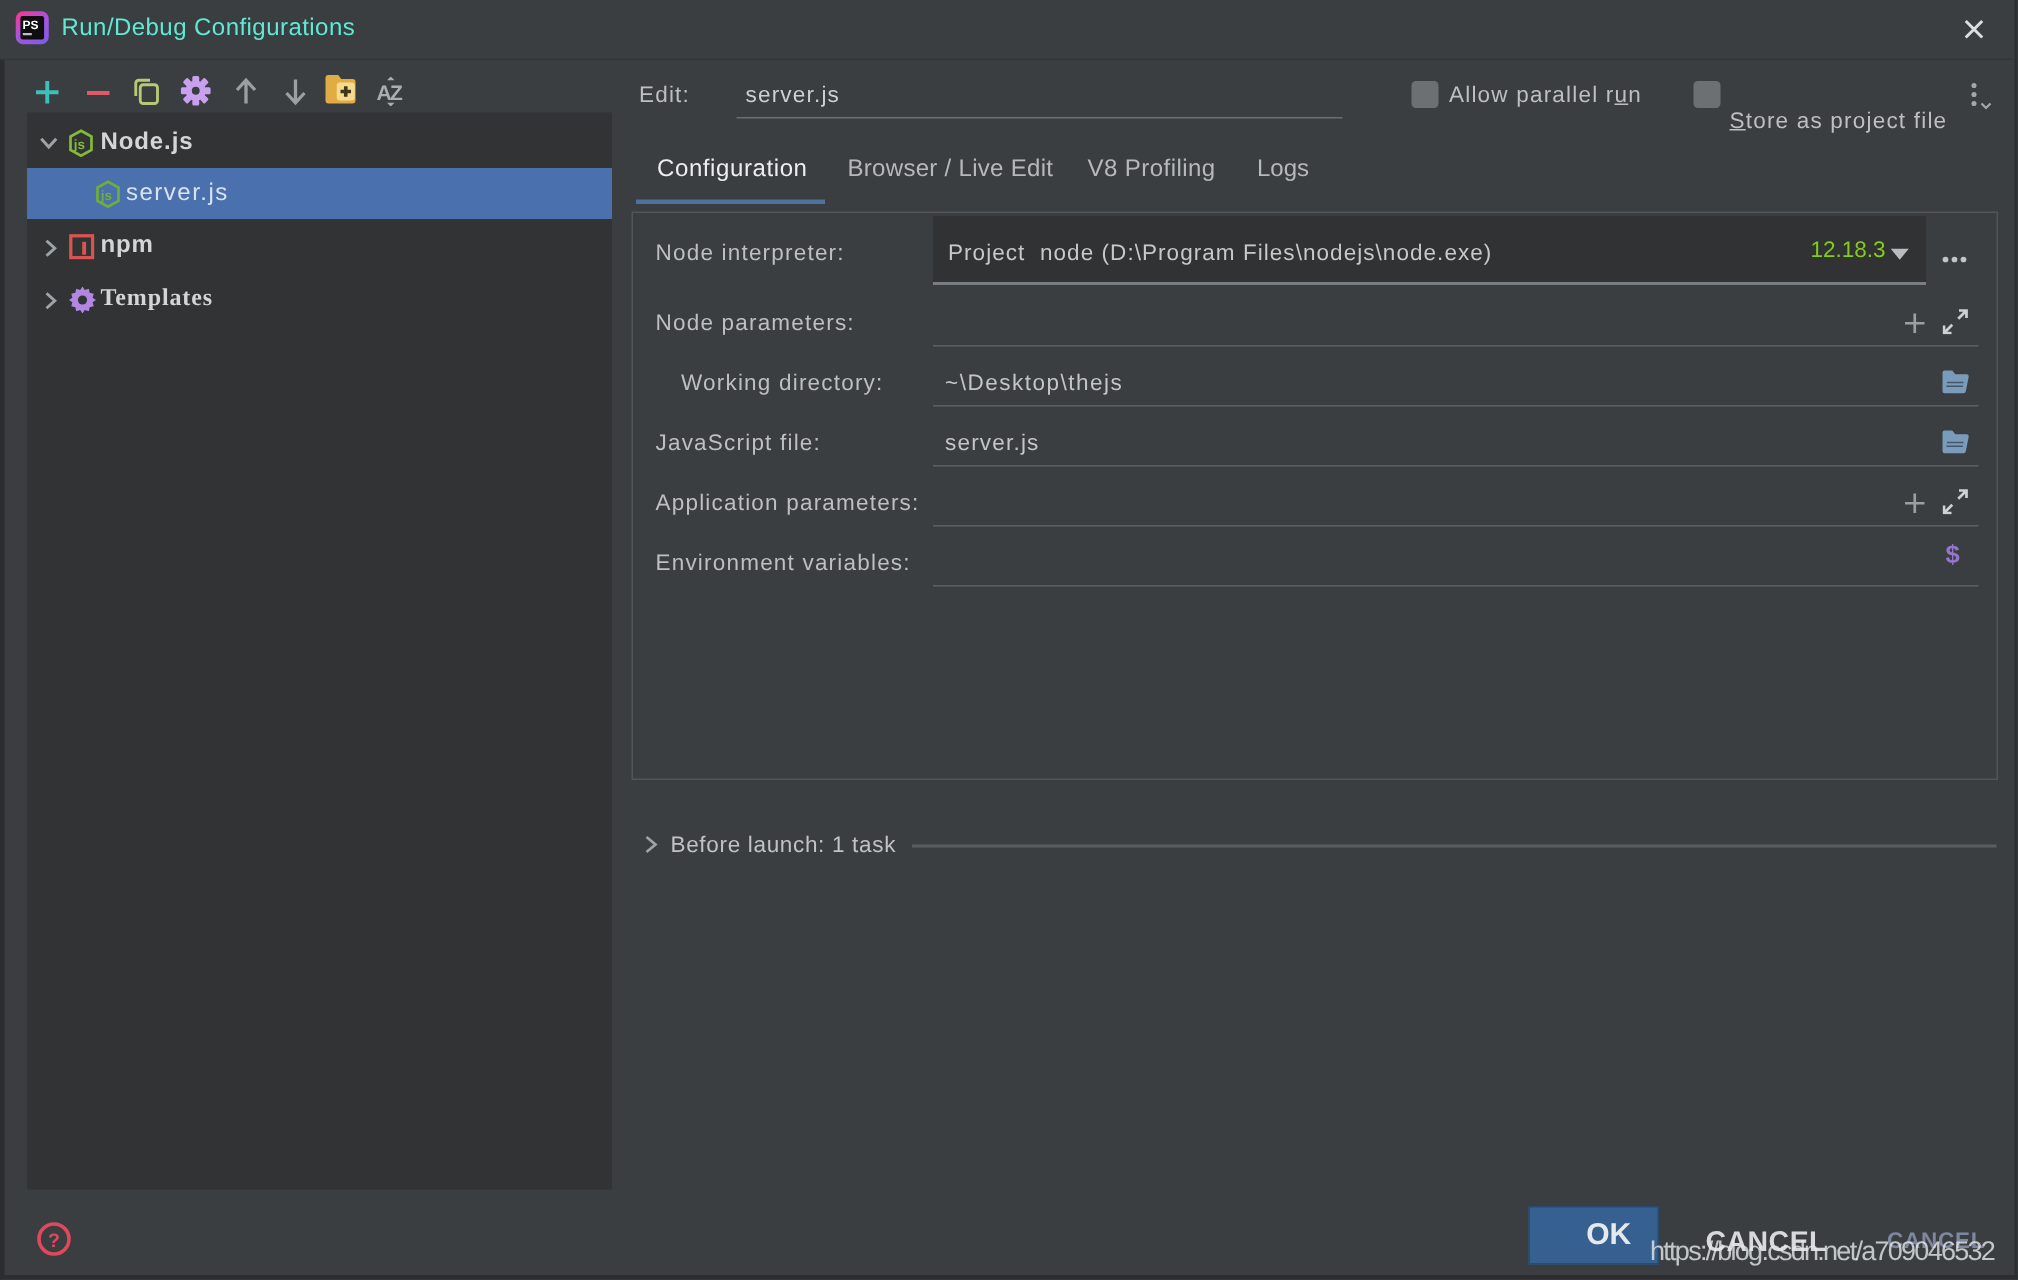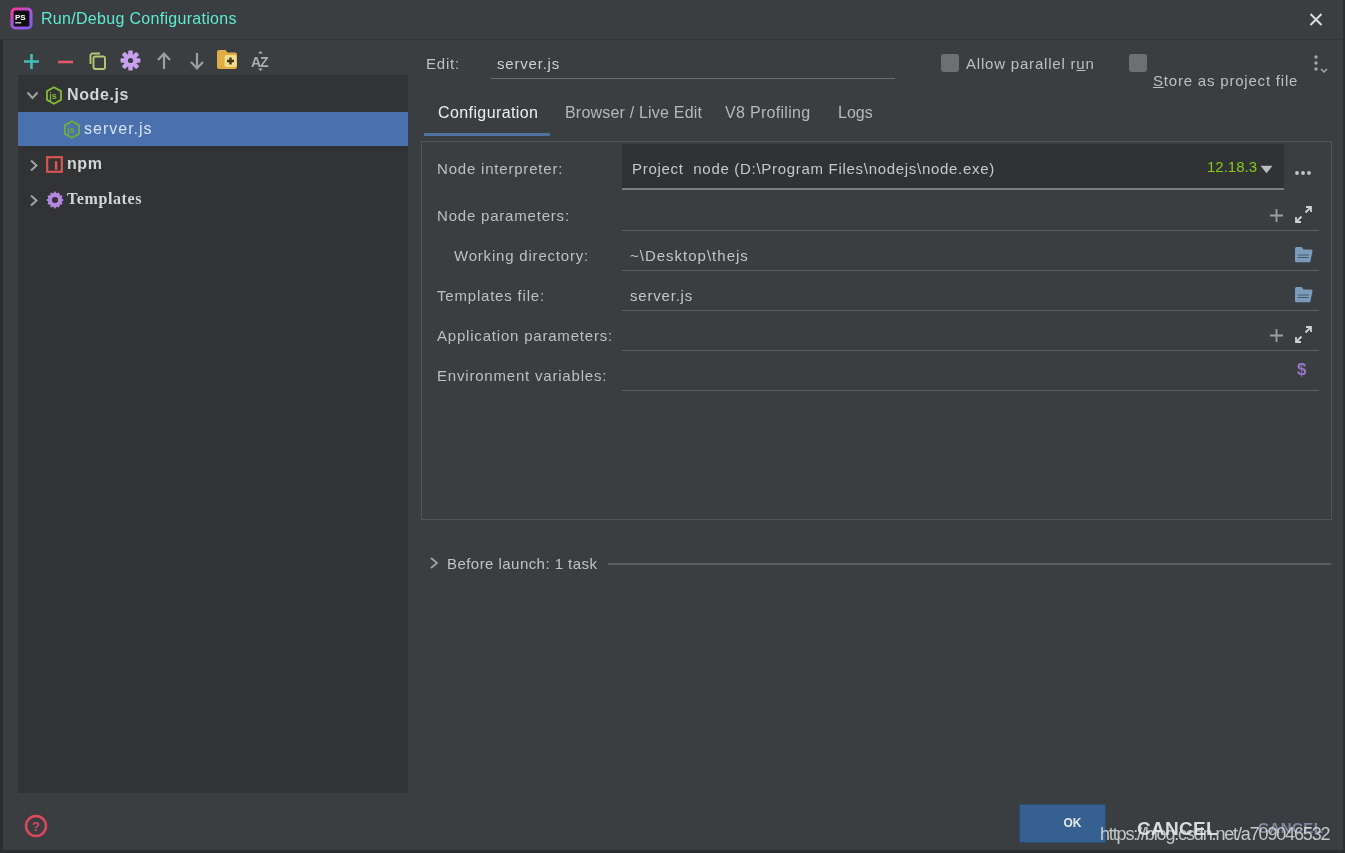--- a/index.html
+++ b/index.html
@@ -13,21 +13,21 @@
   }
   .titlebar { position:absolute; left:0; top:0; width:1342px; height:40px; background:#3b3e40; border-bottom:1px solid #333637;}
   .title-text { position:absolute; left:41px; top:10px; font-size:16px; color:#5eead4; letter-spacing:0.3px; }
   .closex { position:absolute; left:1305px; top:9px; width:22px; height:22px; }
   .tree { position:absolute; left:18px; top:75px; width:390px; height:718px; background:#313335; }
   .sel { background:#4a70ae; width:390px; }
   .label { position:absolute; font-size:15px; color:#bdbfc1; letter-spacing:0.8px; }
   .formbox { position:absolute; left:421px; top:141px; width:911px; height:379px; border:1px solid #525557; }
   .combo { position:absolute; left:622px; top:144px; width:662px; height:46px; background:#303234; border-bottom:2px solid #7b7e80; }
   .hline { position:absolute; height:1px; background:#5d6062; }
-  .okbtn { position:absolute; left:1019px; top:804px; width:87px; height:39px; background:#35608f; border:1px solid #2b4a6e; color:#e6e9ec; font-weight:bold; font-size:12px; text-align:center; line-height:37px;padding-left:20px; }
+  .okbtn { position:absolute; left:1019px; top:804px; width:87px; height:39px; background:#35608f; border:1px solid #2b4a6e; color:#e6e9ec; font-weight:bold; font-size:20px; text-align:center; line-height:37px;padding-left:20px; }
   .btntext { position:absolute; font-size:16px; font-weight:bold; }
   .watermark { position:absolute; left:1100px; top:824px; font-size:18px; letter-spacing:-1.15px; color:rgba(230,233,235,0.8); }
   svg { display:block; }
 </style>
 </head>
 <body>
 <div class="win"></div>
 <div class="titlebar"></div>
 
 <div class="abs" style="left:10px;top:7px;">
@@ -219,21 +219,21 @@
 <div class="label" style="left:424px;top:247px;margin-left:30px;">Working directory:</div>
 <div class="abs" style="left:630px;top:247px;font-size:15px;color:#c3c5c7;letter-spacing:1px;">~\Desktop\thejs</div>
 <div class="hline" style="left:622px;top:270px;width:697px;"></div>
 <div class="abs" style="left:1294px;top:246px;">
 <svg width="19" height="17" viewBox="0 0 19 17">
   <path fill="#7a9cba" d="M1 2.5 a1.5 1.5 0 0 1 1.5-1.5 h5 l2 2.5 H17 a1.5 1.5 0 0 1 1.5 1.5 l-2 10 a1.5 1.5 0 0 1 -1.5 1.2 H2.5 A1.5 1.5 0 0 1 1 14.7 z"></path>
   <path d="M4 9 h11 M3.6 11.5 h11" stroke="#44566a" stroke-width="1.1"></path>
 </svg>
 </div>
 
-<div class="label" style="left:437px;top:287px;">Templates file:</div>
+<div class="label" style="left:437px;top:287px;">JavaScript file:</div>
 <div class="abs" style="left:630px;top:287px;font-size:15px;color:#c3c5c7;letter-spacing:0.8px;">server.js</div>
 <div class="hline" style="left:622px;top:310px;width:697px;"></div>
 <div class="abs" style="left:1294px;top:286px;">
 <svg width="19" height="17" viewBox="0 0 19 17">
   <path fill="#7a9cba" d="M1 2.5 a1.5 1.5 0 0 1 1.5-1.5 h5 l2 2.5 H17 a1.5 1.5 0 0 1 1.5 1.5 l-2 10 a1.5 1.5 0 0 1 -1.5 1.2 H2.5 A1.5 1.5 0 0 1 1 14.7 z"></path>
   <path d="M4 9 h11 M3.6 11.5 h11" stroke="#44566a" stroke-width="1.1"></path>
 </svg>
 </div>
 
 <div class="label" style="left:437px;top:327px;">Application parameters:</div>

